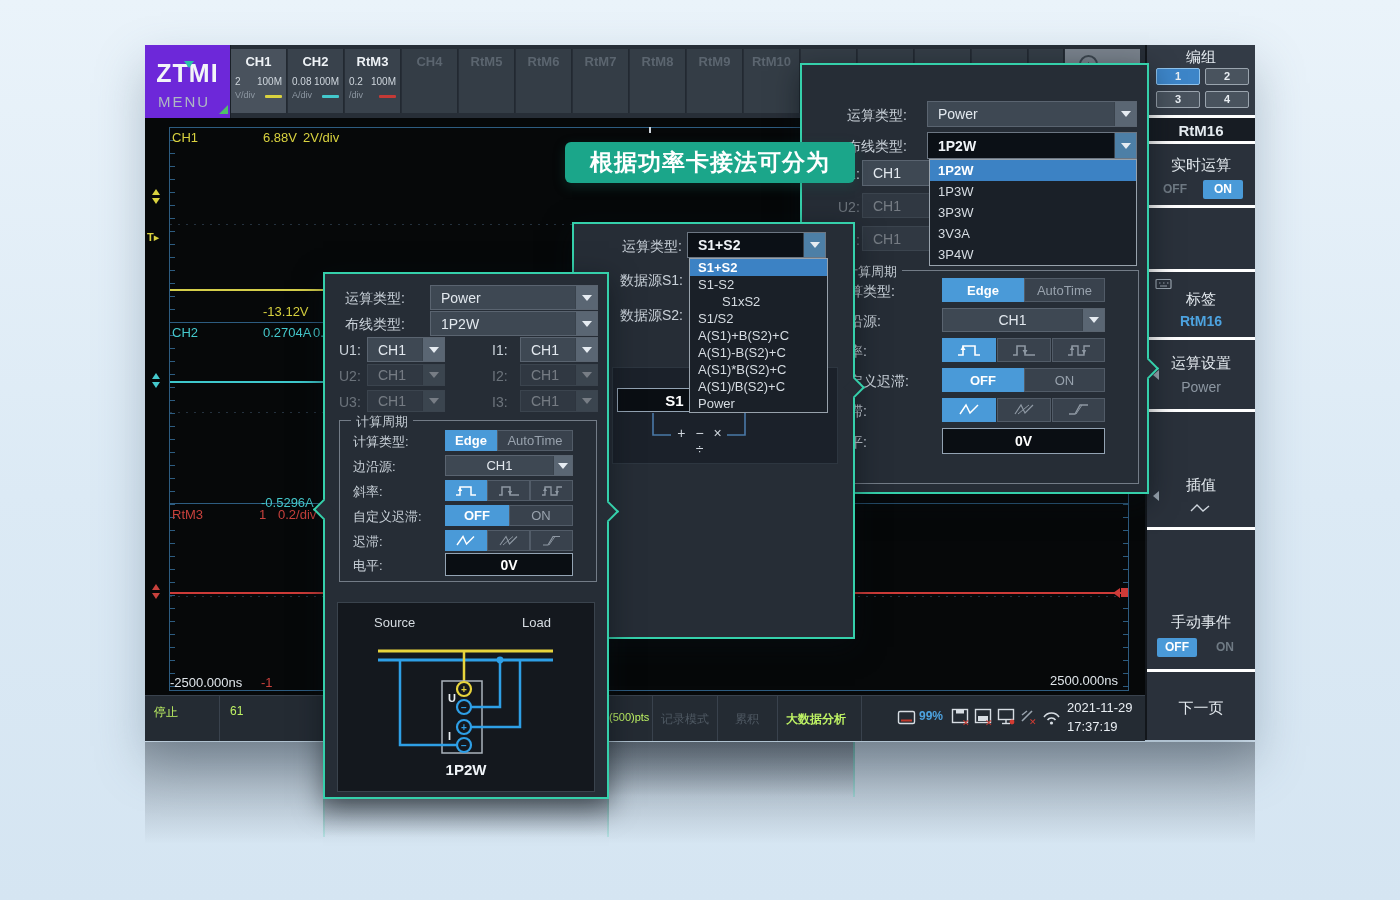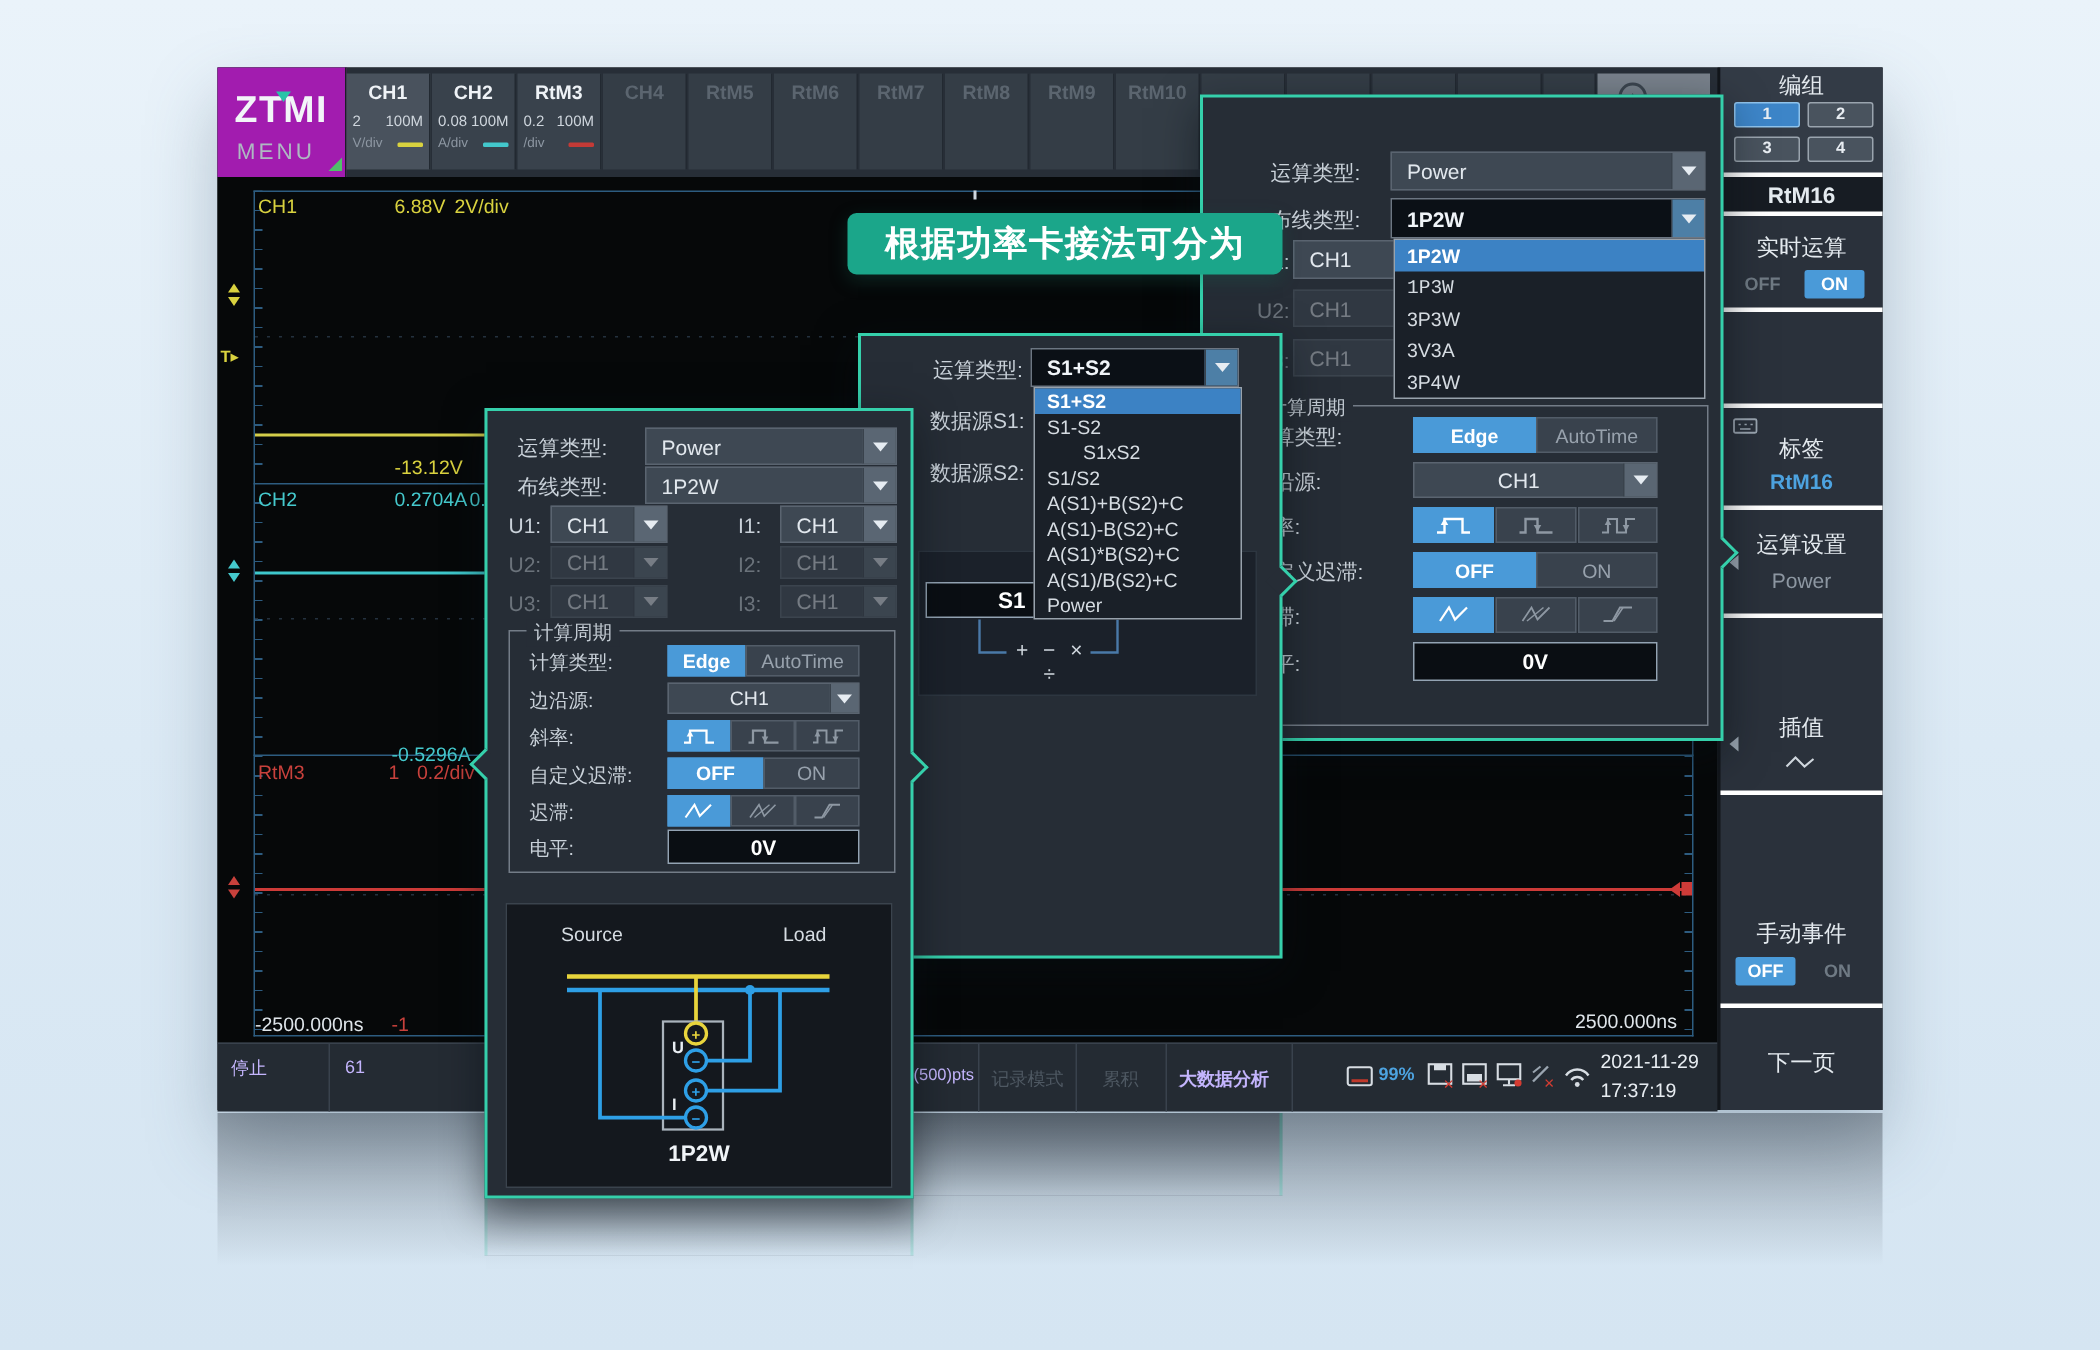--- a/index.html
+++ b/index.html
@@ -8,21 +8,21 @@
     background:linear-gradient(180deg,#eaf3fa 0%,#dcEAf5 55%,#d5e5f2 100%);
     font-family:"Liberation Sans","DejaVu Sans",sans-serif;
     -webkit-font-smoothing:antialiased;
   }
   .abs{position:absolute;}
   
   .screen{position:absolute;left:145px;top:45px;width:1110px;height:695px;background:#0a0d11;
     box-shadow:0 22px 45px rgba(88,110,132,.38);}
   
   .topbar{position:absolute;left:0;top:0;width:1000px;height:73px;background:#272e37;}
-  .logo-block{position:absolute;left:0;top:0;width:85px;height:73px;background:#a21caf;border-right:1px solid #1a2027;}
+  .logo-block{position:absolute;left:0;top:0;width:85px;height:73px;background:#6d28d9;border-right:1px solid #1a2027;}
   .logo{position:absolute;left:0;top:14px;width:85px;text-align:center;color:#f2f5f8;font-size:25px;font-weight:bold;letter-spacing:1px;}
   .logo-notch{position:absolute;left:39px;top:16px;width:0;height:0;border-left:5px solid transparent;border-right:5px solid transparent;border-top:7px solid #29c3a8;}
   .menu{position:absolute;left:0;top:48px;width:78px;text-align:center;color:#aeb8c2;font-size:15px;letter-spacing:2px;}
   .menu-corner{position:absolute;left:74px;top:60px;width:0;height:0;border-left:9px solid transparent;border-bottom:9px solid #4fc06a;}
   .tab{position:absolute;top:4px;height:64px;width:56px;background:#39424c;border-right:1px solid #222931;box-sizing:border-box;}
   .tab.active{background:#49525d;}
   .tab.off{background:#343d46;}
   .tab .tid{display:block;text-align:center;font-size:13px;font-weight:bold;color:#eef2f6;margin-top:5px;}
   .tab.off .tid{color:#5b656f;}
   .tab .r2{position:absolute;left:4px;top:27px;right:4px;display:flex;justify-content:space-between;font-size:10px;color:#cfd6dd;}
@@ -39,21 +39,21 @@
   .wtxt{position:absolute;font-size:13px;white-space:nowrap;}
   .ud{position:absolute;width:10px;height:15px;}
   .ud i{position:absolute;width:0;height:0;border-left:4px solid transparent;border-right:4px solid transparent;}
   .ud .up{top:0;left:2px;border-bottom:6px solid currentColor;}
   .ud .dn{bottom:0;left:2px;border-top:6px solid currentColor;}
   .rmark{position:absolute;width:0;height:0;border-top:5px solid transparent;border-bottom:5px solid transparent;border-right:7px solid #cd3b38;}
   .rsq{position:absolute;width:7px;height:9px;background:#cd3b38;}
   
   .statusbar{position:absolute;left:0;top:650px;width:1000px;height:45px;background:#242b33;border-top:1px solid #39424d;}
   .scell{position:absolute;top:0;height:45px;border-right:1px solid #39424d;box-sizing:border-box;}
-  .stxt{position:absolute;font-size:12px;color:#c4b5fd;white-space:nowrap;}
+  .stxt{position:absolute;font-size:12px;color:#bef264;white-space:nowrap;}
   .sdim{color:#4e5862;}
   
   .sidebar{position:absolute;left:1000px;top:0;width:110px;height:695px;background:#2a313b;border-left:2px solid #12161b;box-sizing:border-box;}
   .sb-sec{position:absolute;left:0;width:108px;border-bottom:3px solid #ffffff;box-sizing:border-box;}
   .sb-title{width:100%;text-align:center;color:#e4eaef;font-size:15px;}
   .sb-sub{width:100%;text-align:center;font-size:14px;}
   .gbtn{position:absolute;width:42px;height:15px;background:#49535e;border:1px solid #9aa4ae;border-radius:2px;color:#e8edf2;font-size:11px;font-weight:bold;text-align:center;line-height:15px;}
   .gbtn.on{background:#3d85c8;border-color:#8fc3ec;}
   .togbtn{position:absolute;width:40px;height:19px;border-radius:2px;font-size:12px;font-weight:bold;text-align:center;line-height:19px;}
   .tog-on{background:#4a9ad8;color:#fff;}
@@ -363,21 +363,21 @@
   <div class="sel dim" style="left:60px;top:128px;width:76px;height:25px;">
     <span class="v">CH1</span>
   </div>
   <div class="lbl dim" style="left:36px;top:167px;">U3:</div>
   <div class="sel dim" style="left:60px;top:161px;width:76px;height:25px;">
     <span class="v">CH1</span>
   </div>
 
   <div class="list" style="left:127px;top:94px;width:206px;">
     <div class="it on" style="height:21px;font-weight:bold;">1P2W</div>
-    <div class="it" style="height:21px;font-family:Liberation Mono, monospace;">1P3W</div>
+    <div class="it" style="height:21px;">1P3W</div>
     <div class="it" style="height:21px;">3P3W</div>
     <div class="it" style="height:21px;">3V3A</div>
     <div class="it" style="height:21px;">3P4W</div>
   </div>
 
   <div class="grp" style="left:45px;top:205px;width:290px;height:212px;"></div>
   <div class="legend" style="left:38px;top:198px;">计算周期</div>
   <div class="lbl" style="left:33px;top:218px;">计算类型:</div>
   <div class="seg on" style="left:140px;top:213px;width:82px;height:24px;">Edge</div>
   <div class="seg" style="left:222px;top:213px;width:81px;height:24px;">AutoTime</div>

